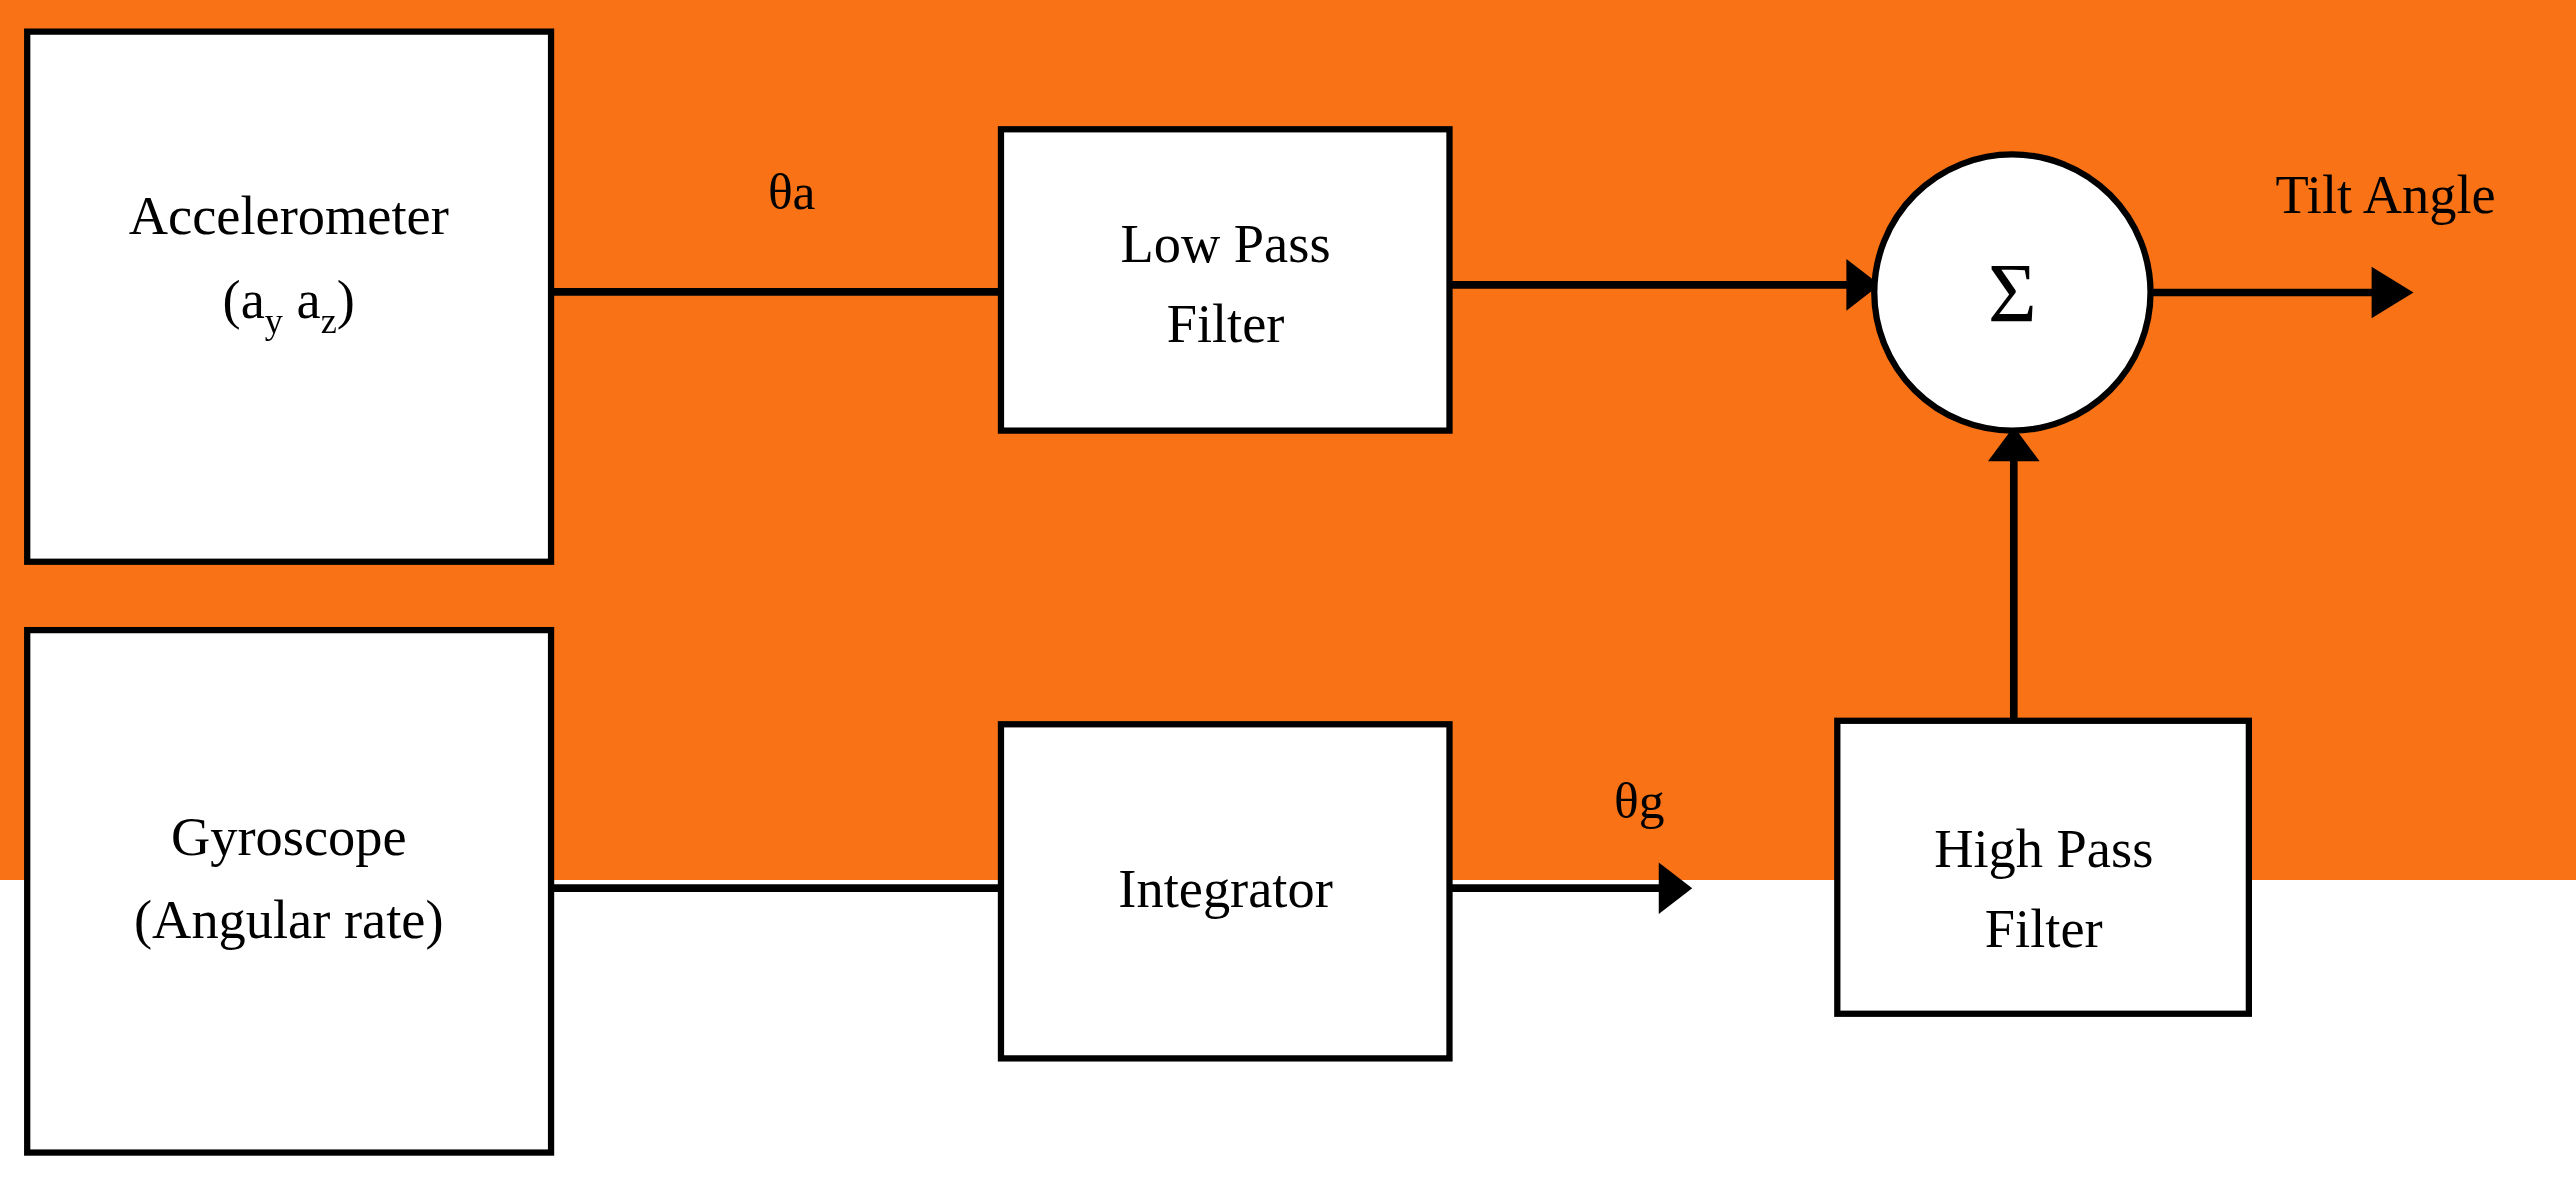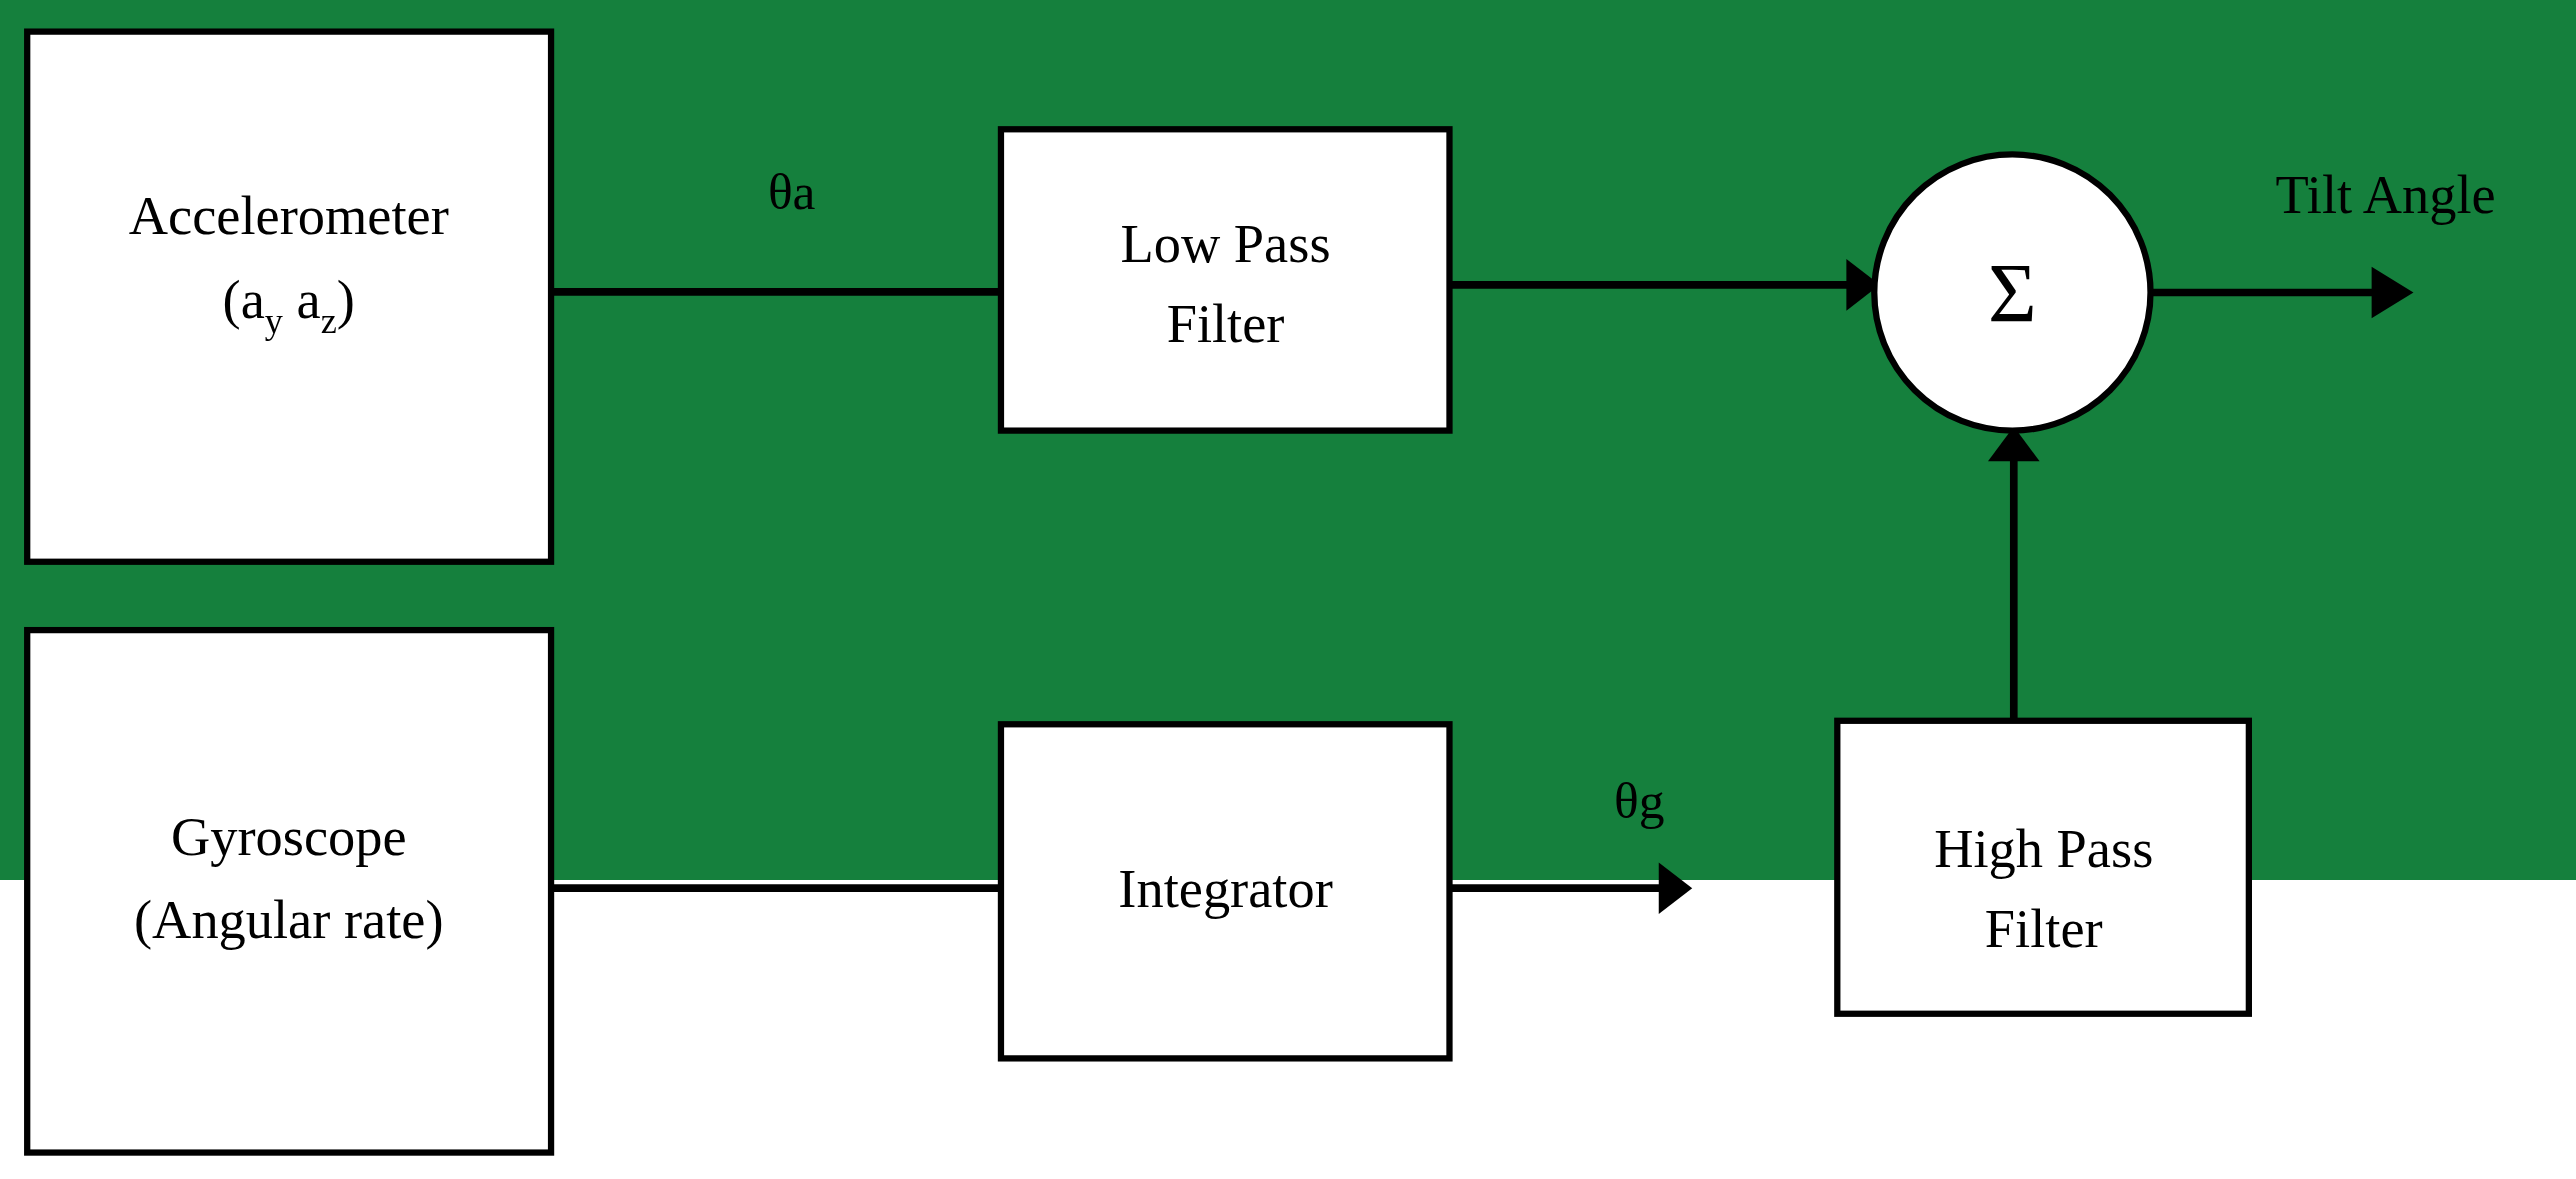--- a/index.html
+++ b/index.html
@@ -10,21 +10,21 @@
   body {
     width: 2576px;
     height: 1180px;
     font-family: "Liberation Serif", "DejaVu Serif", serif;
     overflow: hidden;
   }
   #diagram-root {
     position: relative;
     width: 2576px;
     height: 880px;
-    background: #15803d;
+    background: #f97316;
   }
   svg.diagram-canvas {
     display: block;
     width: 2576px;
     height: 1180px;
   }
   .block-rect {
     fill: #ffffff;
     stroke: #000000;
     stroke-width: 9;

